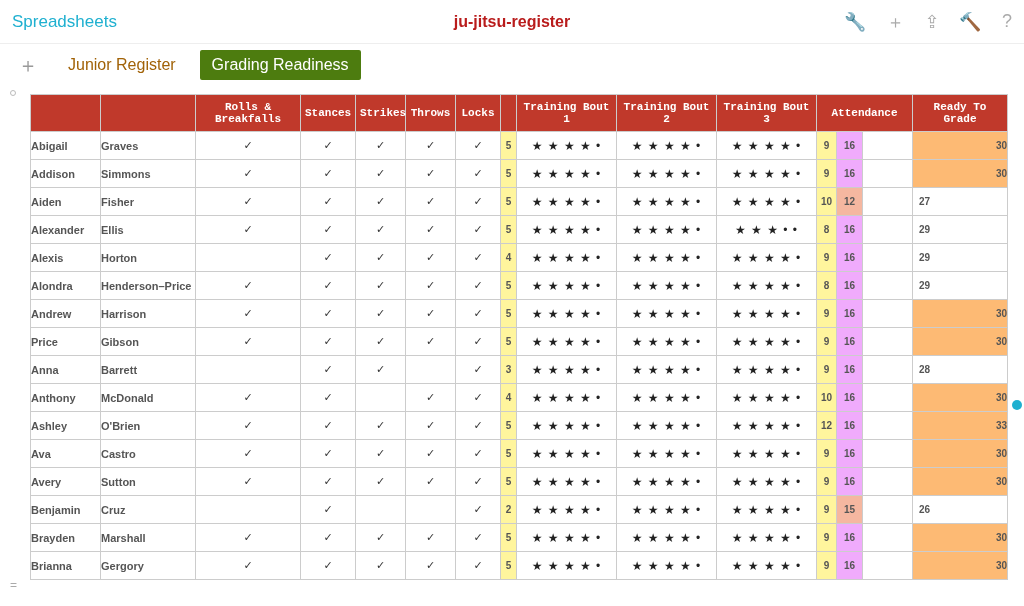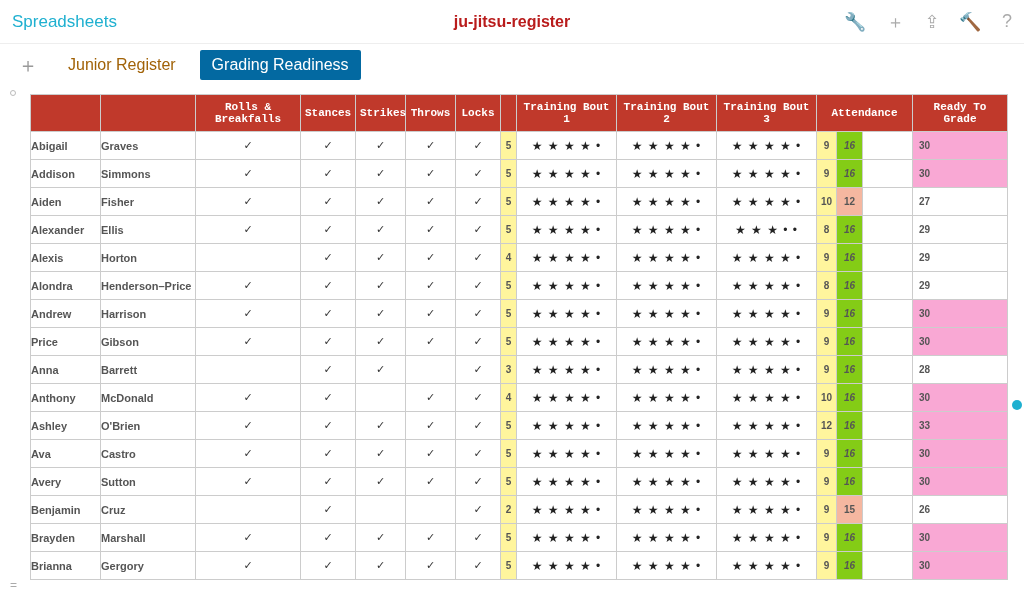--- a/index.html
+++ b/index.html
@@ -5,36 +5,36 @@
 * { box-sizing: border-box; margin: 0; padding: 0; }
 body { font-family: -apple-system, Helvetica, Arial, sans-serif; font-size: 12px; background: #fff; width: 1024px; height: 606px; overflow: hidden; }
 .titlebar { display: flex; align-items: center; height: 44px; padding: 16px 12px; border-bottom: 1px solid #eee; }
 .titlebar .left { flex: 0 0 200px; color: #1fb0d0; font-size: 17px; font-weight: 400; }
 .titlebar .center { flex: 1; text-align: center; color: #b91c1c; font-size: 16px; font-weight: 600; }
 .titlebar .right { flex: 0 0 200px; display: flex; justify-content: flex-end; gap: 20px; align-items: center; }
 .titlebar .right span { color: #aaa; font-size: 18px; cursor: pointer; }
 .tabbar { display: flex; align-items: center; height: 42px; padding: 0 12px; gap: 12px; }
 .tabbar .plus { color: #999; font-size: 20px; cursor: pointer; padding: 0 6px; }
 .tabbar .tab { color: #a16207; font-size: 16px; padding: 6px 12px; cursor: pointer; }
-.tabbar .tab.active { background: #0369a1; color: #fff; border-radius: 2px; }
+.tabbar .tab.active { background: #4d7c0f; color: #fff; border-radius: 2px; }
 .sheet { padding: 8px 16px 16px 30px; position: relative; }
 .corner-dot { position:absolute; left:10px; top:4px; width:6px; height:6px; border:1px solid #bbb; border-radius:50%; }
 table { border-collapse: collapse; width: 975px; table-layout: fixed; }
 th, td { border: 1px solid #ccc; text-align: center; vertical-align: middle; }
 th { background: #c0392b; color: #fff; font-size: 11px; font-weight: 600; padding: 6px 4px; font-family: Liberation Mono, monospace; }
 th.gap { background:#c0392b; width:14px; }
 td { background: #fff; font-size: 11px; padding: 0; height: 28px; }
 td.name { text-align: left; padding-left: 0; font-weight: 600; color: #555; }
 td.badge-num { background:#fff59d; font-weight:600; color:#555; width:14px; font-size:10px;}
 td.attend-a { background:#fff59d; font-weight:600; color:#555; width:20px; font-size:10px;}
 td.attend-b { font-weight:600; color:#555; width:26px; font-size:10px;}
-td.attend-b.hi { background:#84cc16;font-style:italic; }
+td.attend-b.hi { background:#f0abfc; }
 td.attend-b.lo { background:#f5b7a0; }
 td.grade { font-weight:600; color:#555; font-size:10px; text-align:left; padding-left:6px;}
-td.grade.ok { background:#f9a8d4; }
+td.grade.ok { background:#fdba74;text-align:right; }
 .chk { font-size: 11px; color:#333; }
 .stars { letter-spacing: 1px; font-size:12px; color:#222; }
 .foot-eq { position:absolute; left:10px; bottom:4px; color:#aaa; font-size:12px;}
 .blue-dot{position:absolute; right:2px; top:314px; width:10px;height:10px;background:#1fb0d0;border-radius:50%;}
 </style>
 </head>
 <body>
 
 <div class="titlebar">
   <div class="left">Spreadsheets</div>

